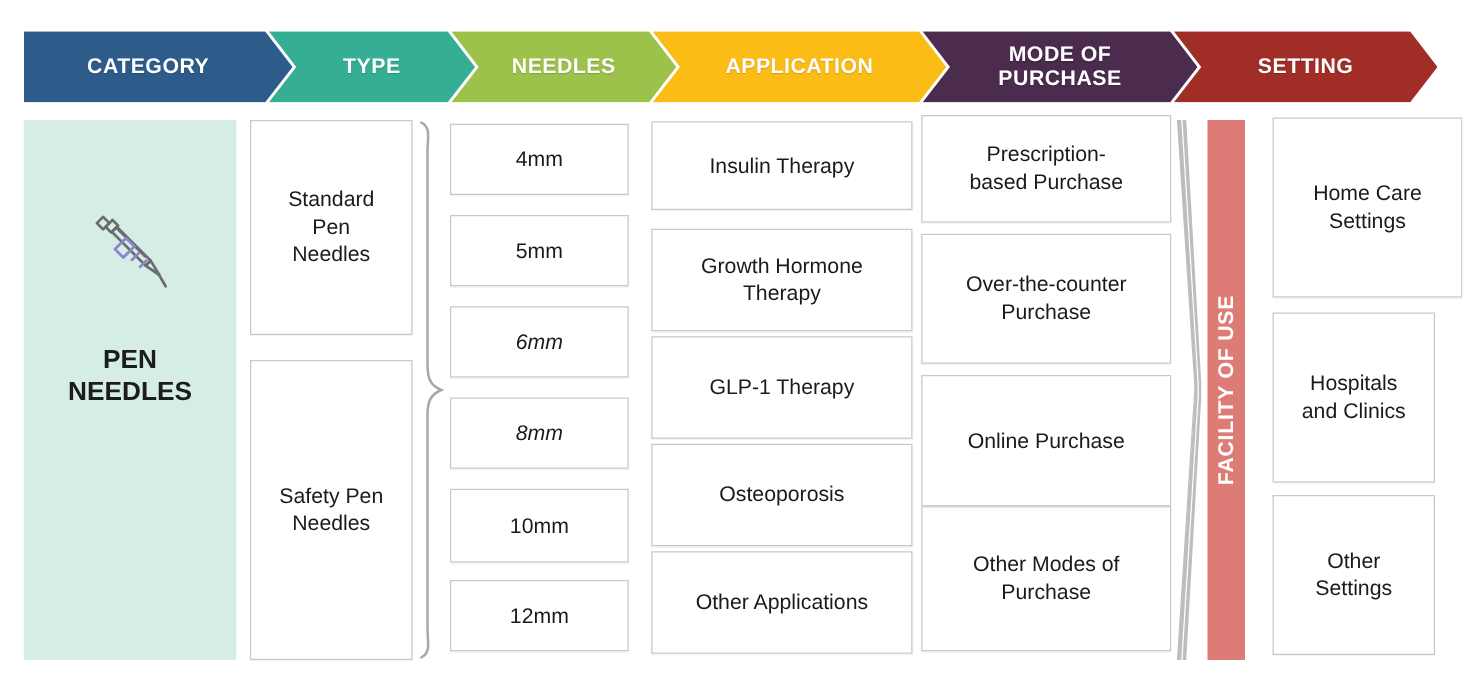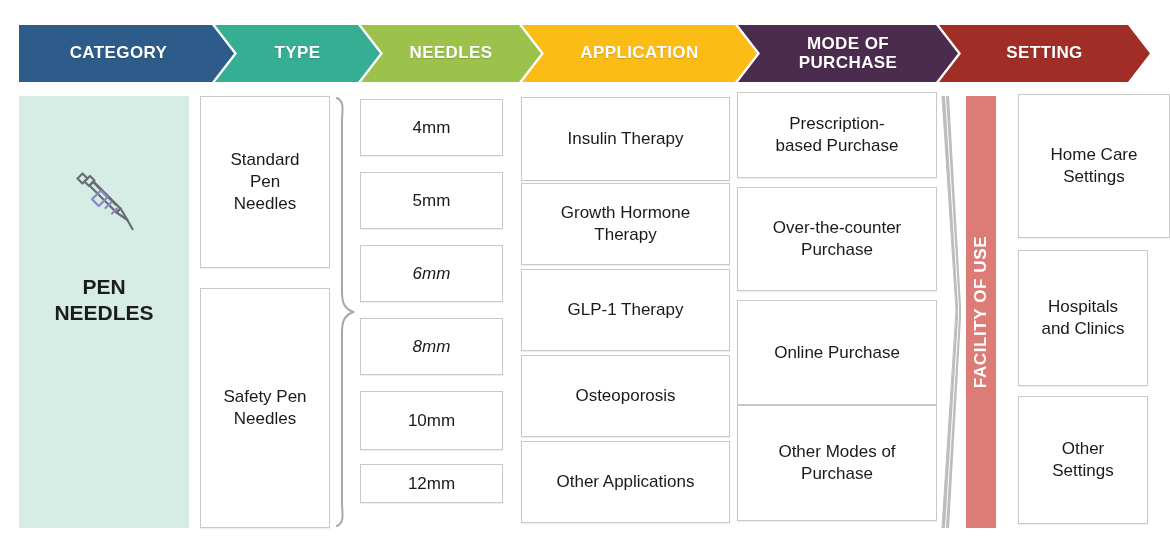--- a/index.html
+++ b/index.html
@@ -185,24 +185,24 @@
 <svg id="type-brace" viewBox="0 0 22 432" preserveAspectRatio="none">
   <path d="M3 2 C 11 6, 8 14, 8 26 L8 195 C8 207, 10 212, 19 216 C10 220, 8 225, 8 237 L8 406 C8 418, 11 426, 3 430" fill="none" stroke="#a8a8a8" stroke-width="2" stroke-linecap="round"></path>
 </svg>
 
 <div id="length-column">
     <div class="box" style="left: 360px; top: 99px; width: 143px; height: 57px;">4mm</div>
     <div class="box" style="left: 360px; top: 172px; width: 143px; height: 57px;">5mm</div>
     <div class="box" style="left: 360px; top: 245px; width: 143px; height: 57px; font-style: italic;">6mm</div>
     <div class="box" style="left: 360px; top: 318px; width: 143px; height: 57px; font-style: italic;">8mm</div>
     <div class="box" style="left: 360px; top: 391px; width: 143px; height: 59px;">10mm</div>
-    <div class="box" style="left: 360px; top: 464px; width: 143px; height: 39px; text-align: center;">12mm</div>
+    <div class="box" style="left: 360px; top: 464px; width: 143px; height: 57px; text-align: center;">12mm</div>
   </div>
 <div id="application-column">
-    <div class="box" style="left: 521px; top: 97px; width: 209px; height: 84px;">Insulin Therapy</div>
+    <div class="box" style="left: 521px; top: 97px; width: 209px; height: 71px;">Insulin Therapy</div>
     <div class="box" style="left: 521px; top: 183px; width: 209px; height: 82px;">Growth Hormone
 Therapy</div>
     <div class="box" style="left: 521px; top: 269px; width: 209px; height: 82px;">GLP-1 Therapy</div>
     <div class="box" style="left: 521px; top: 355px; width: 209px; height: 82px;">Osteoporosis</div>
     <div class="box" style="left: 521px; top: 441px; width: 209px; height: 82px;">Other Applications</div>
   </div>
 <div id="mode-column">
     <div class="box" style="left: 737px; top: 92px; width: 200px; height: 86px;">Prescription-
 based Purchase</div>
     <div class="box" style="left: 737px; top: 187px; width: 200px; height: 104px;">Over-the-counter

